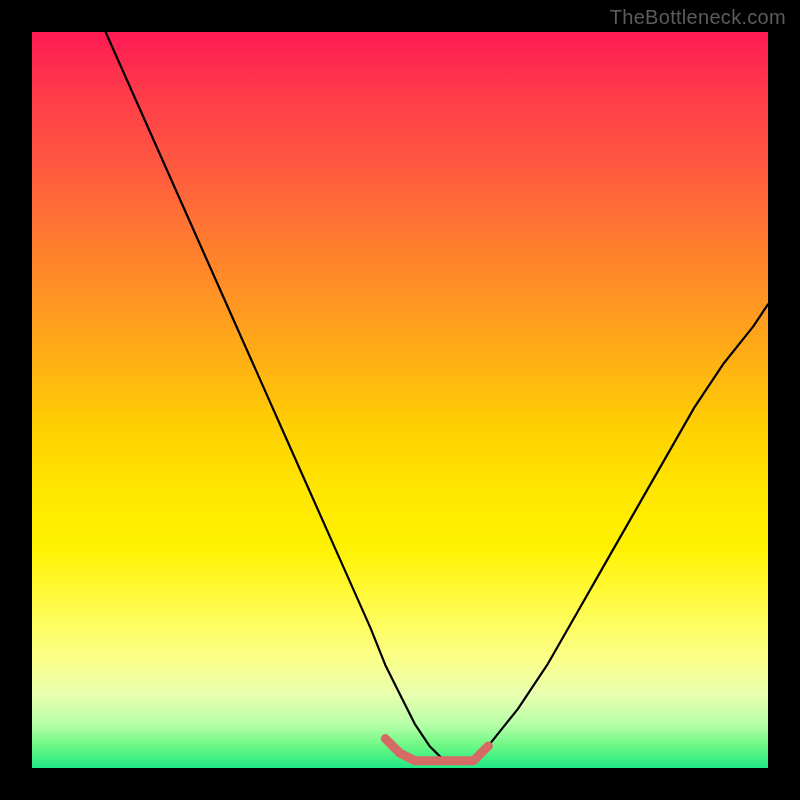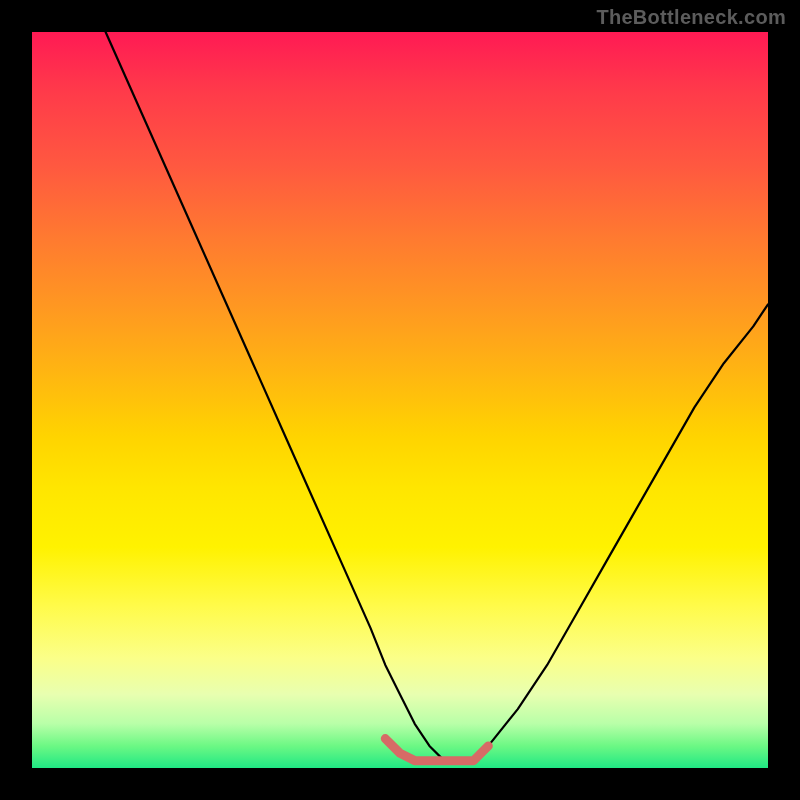--- a/index.html
+++ b/index.html
@@ -40,21 +40,21 @@
       #6cf884 97%,
       #20e884 100%
     );
   }
   .watermark {
     position: absolute;
     top: 6px;
     right: 14px;
     color: #5c5c5c;
     font-size: 20px;
-    font-weight: 700;
+    font-weight: 400;
     letter-spacing: 0.3px;
     user-select: none;
   }
   svg.curve {
     position: absolute;
     left: 0;
     top: 0;
     width: 736px;
     height: 736px;
     overflow: visible;

